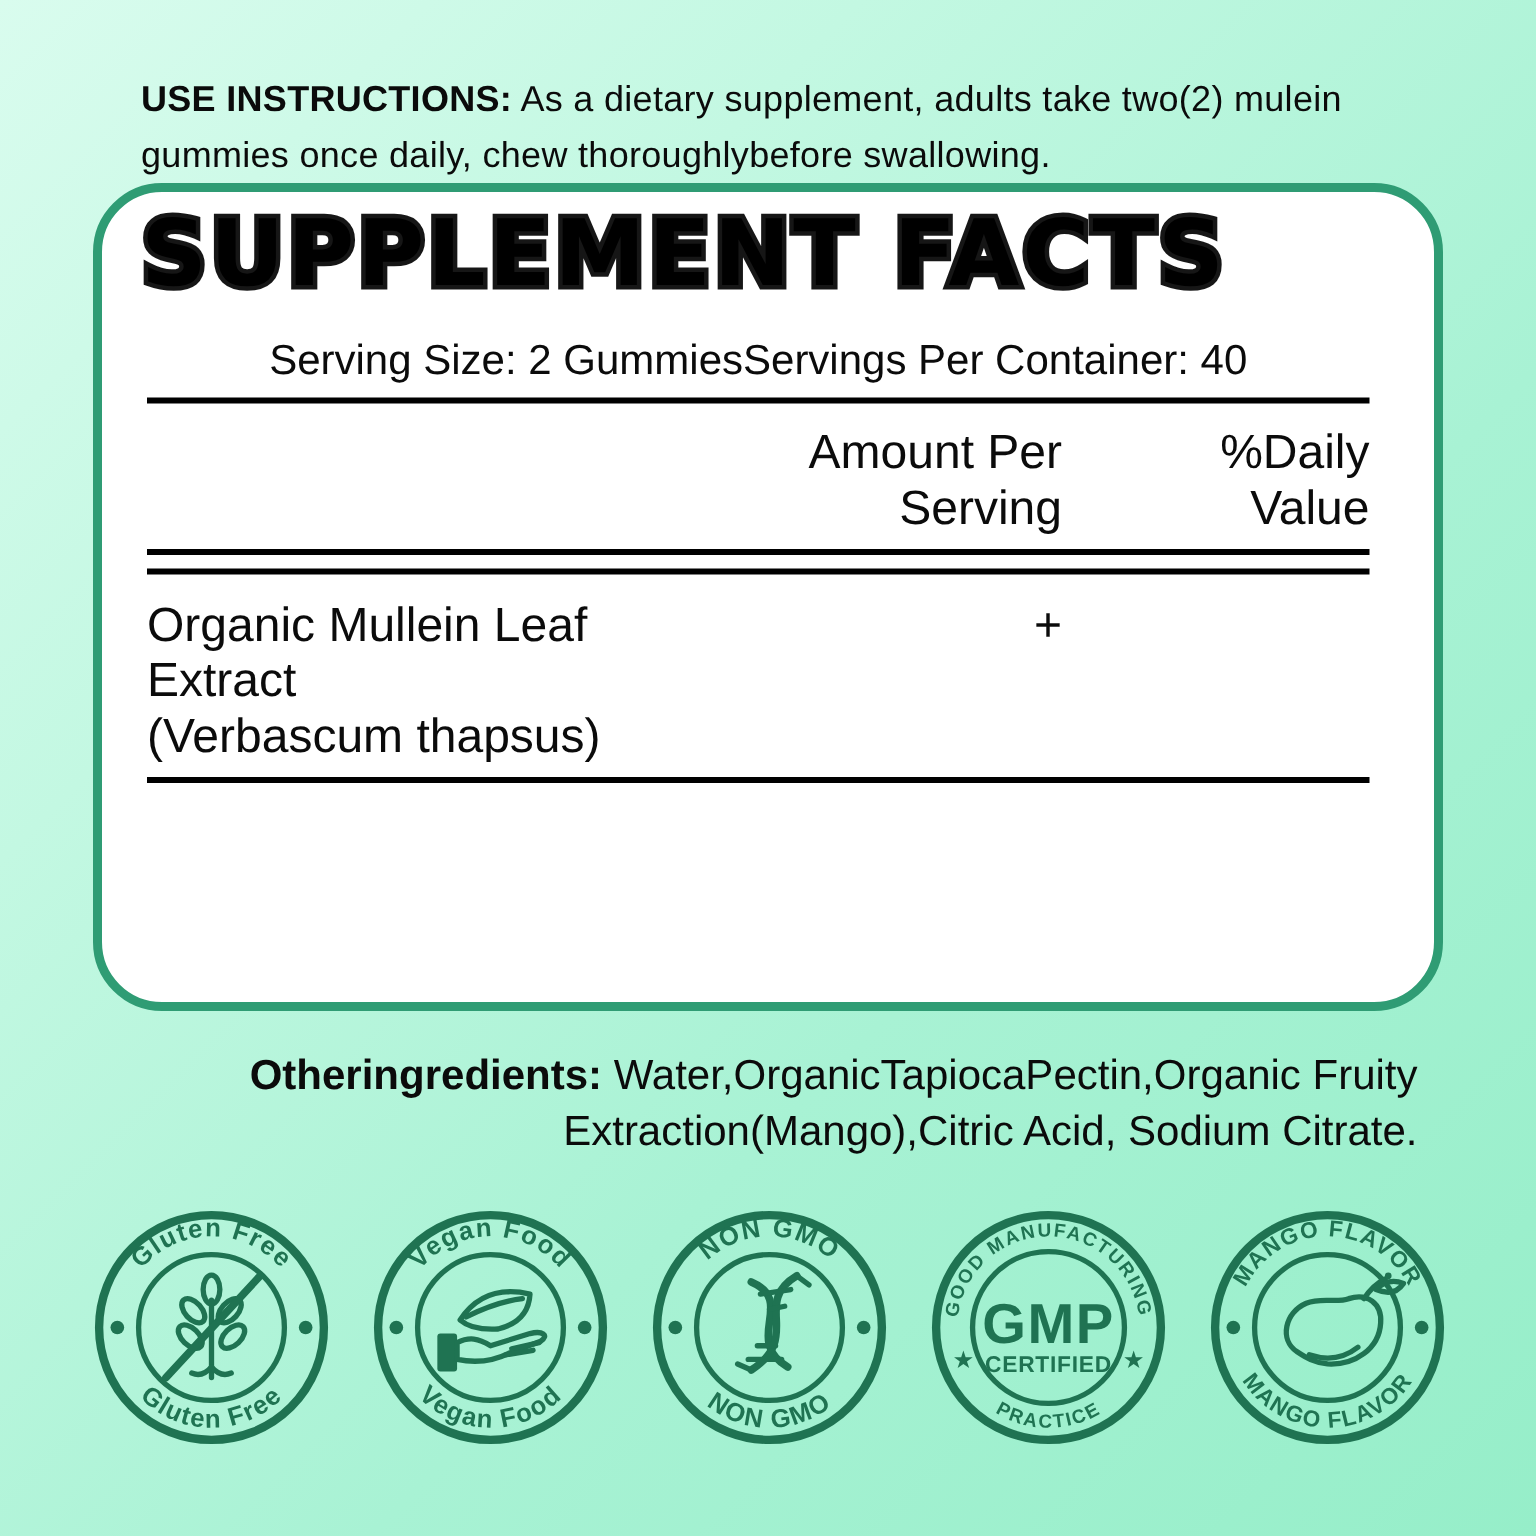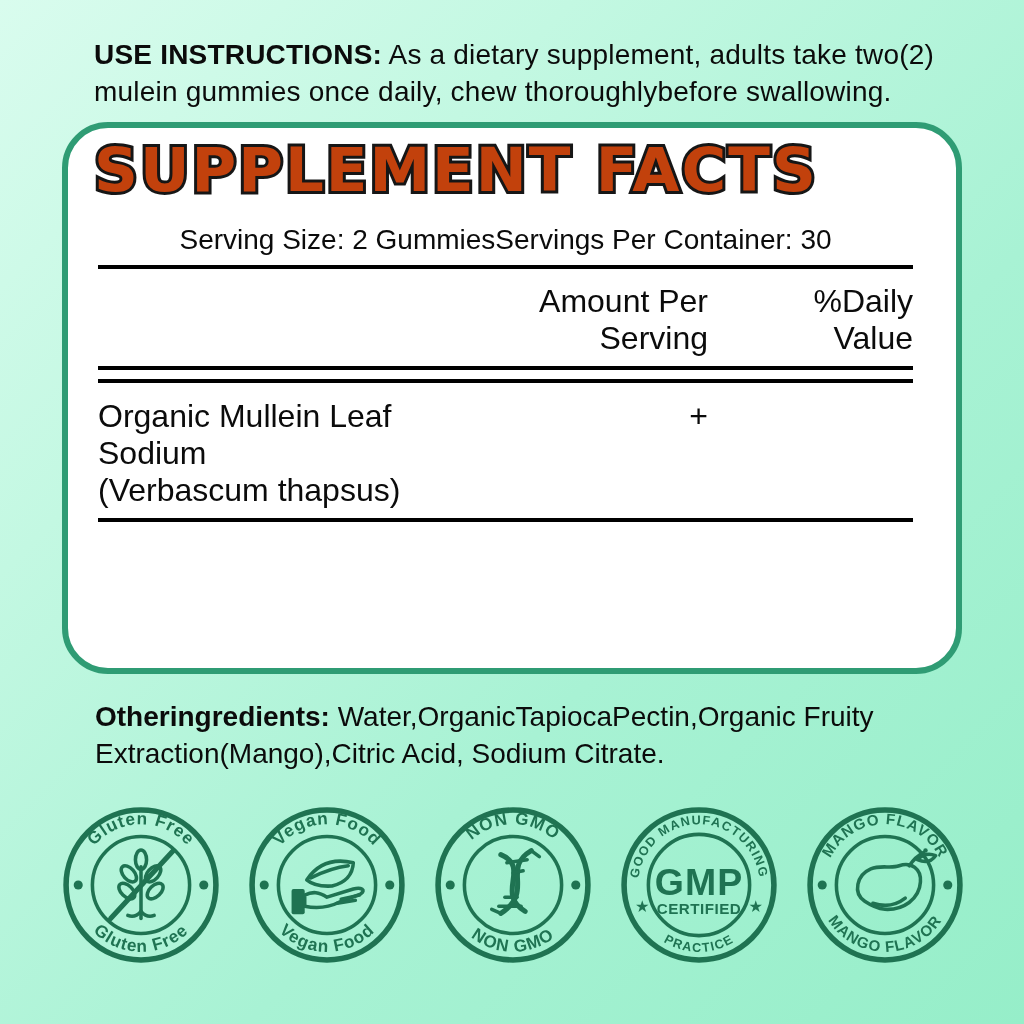--- a/index.html
+++ b/index.html
@@ -3,53 +3,53 @@
 <meta charset="utf-8">
 <style>
   html,body { margin:0; padding:0; }
   body {
     width:1024px; height:1024px; position:relative; overflow:hidden;
     background: linear-gradient(135deg, #d9fcee 0%, #c3f8e2 28%, #a8f2d4 62%, #96eec9 100%);
     font-family: "Liberation Sans", sans-serif;
     color:#0b0b0b;
   }
   .instructions {
-    position:absolute; top:36px; left:94px; width:862px;
-    font-size:28px; line-height:37px; letter-spacing:0.2px;
+    position:absolute; top:48px; left:94px; width:862px;
+    font-size:24px; line-height:37px; letter-spacing:0.2px;
   }
   .instructions b { font-weight:bold; }
   .panel {
     position:absolute; top:122px; left:62px; width:900px; height:552px;
     box-sizing:border-box; background:#ffffff;
     border:6px solid #2f9c74; border-radius:46px;
     padding:0 43px 0 30px;
   }
   .sf-title {
     margin:10px 0 0 -4px;
     font-family:"DejaVu Sans", sans-serif;
     font-size:61px; font-weight:bold; letter-spacing:2px; line-height:1.05;
-    color:#c2410c;
+    color:#000000;
     -webkit-text-stroke:6px #161616;
     paint-order: stroke fill;
     white-space:nowrap;
   }
   .serving-row { display:flex; justify-content:center; margin-top:22px; font-size:28px; }
   .rule { height:4px; background:#000; margin-top:9px; }
   .grid3 { display:grid; grid-template-columns:1fr 270px 205px; font-size:32px; }
   .grid3 .amt { text-align:right; }
   .grid3 .dv  { text-align:right;margin-left:45px; }
   .hdr { margin-top:14px; }
   .nutrients { margin-top:14px; }
   .nutrients .grid3 { line-height:37px; }
   .ingredient { margin-top:15px; line-height:37px; }
   .ingredient .amt, .ingredient .dv { align-self:start; }
   .footnotes { margin-top:11px; font-size:27px; line-height:36px; }
   .other {
     position:absolute; top:698px; left:95px; width:850px;
-    font-size:28px; line-height:37px;
+    font-size:28px; line-height:37px;text-align:right;
   }
   .other b { font-weight:bold; }
   .badges {
     position:absolute; top:804px; left:60px; width:906px;
     display:flex; justify-content:space-between;
   }
   .badge { width:162px; height:162px; }
   .ring-outer { fill:none; stroke:#1f7352; stroke-width:5.5; }
   .ring-inner { fill:none; stroke:#1f7352; stroke-width:3.5; }
   .dot  { fill:#1f7352; }
@@ -67,39 +67,39 @@
 
 <div class="instructions">
   <b>USE INSTRUCTIONS:</b><span> As a dietary supplement, adults take two(2) mulein gummies once daily, chew thoroughlybefore swallowing.</span>
 </div>
 
 <div class="panel">
   <div class="sf-title">SUPPLEMENT FACTS</div>
 
   <div class="serving-row">
     <span>Serving Size: 2 Gummies</span>
-    <span>Servings Per Container: 30</span>
+    <span>Servings Per Container: 40</span>
   </div>
 
   <div class="rule"></div>
 
   <div class="grid3 hdr">
     <span></span>
     <span class="amt">Amount Per Serving</span>
     <span class="dv">%Daily Value</span>
   </div>
 
   <div class="rule"></div>
 
 
   <div class="rule"></div>
 
   <div class="grid3 ingredient">
     <span>
-      <span>Organic Mullein Leaf Sodium</span><br>
+      <span>Organic Mullein Leaf Extract</span><br>
       <span>(Verbascum thapsus)</span>
     </span>
     <span class="dv">+</span>
   </div>
 
   <div class="rule"></div>
 
 </div>
 
 <div class="other">

